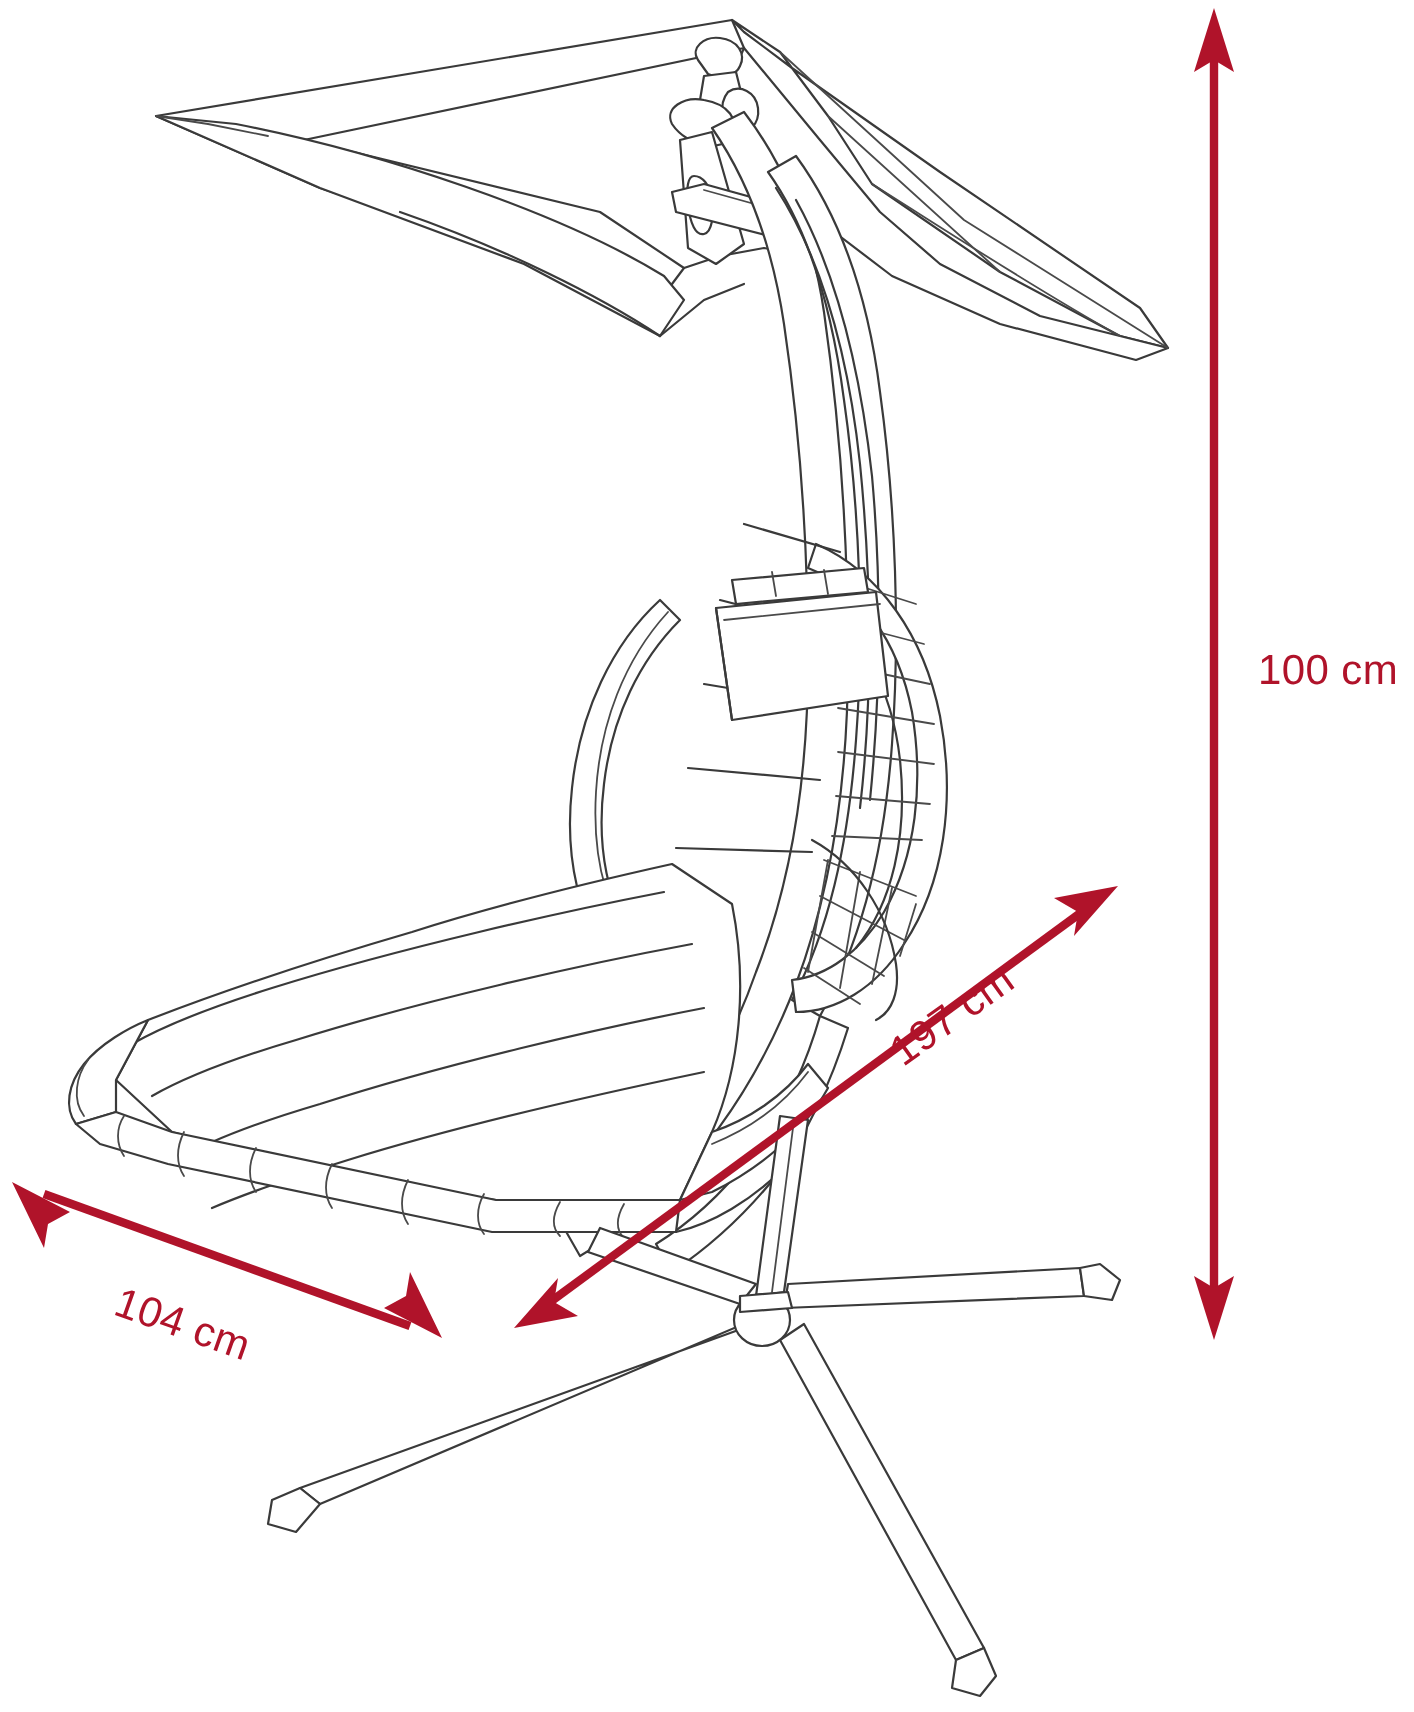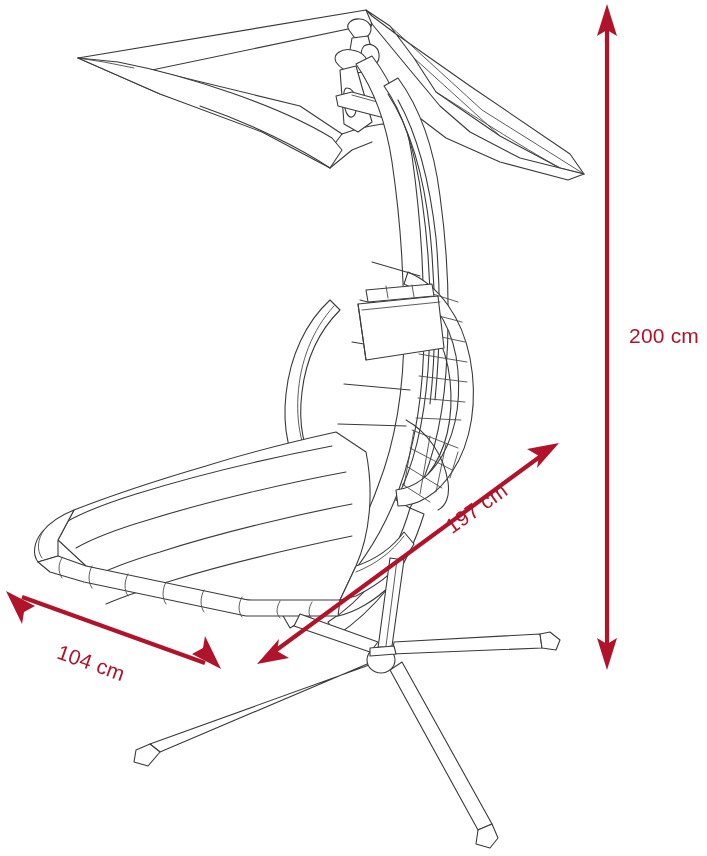--- a/index.html
+++ b/index.html
@@ -304,19 +304,19 @@
     </g>
 
     <g>
       <line class="dim-line" x1="22" y1="597" x2="205" y2="663"></line>
       <polygon class="dim-head" points="6,591 35,606 24,612 22,624"></polygon>
       <polygon class="dim-head" points="221,669 192,654 203,648 205,636"></polygon>
     </g>
 
   </svg>
 
-  <div class="dim-label" id="label-height">200 cm</div>
+  <div class="dim-label" id="label-height">100 cm</div>
 
   <div class="dim-label" id="label-length">197 cm</div>
 
   <div class="dim-label" id="label-width">104 cm</div>
 
 </div>
 
 </body></html>

